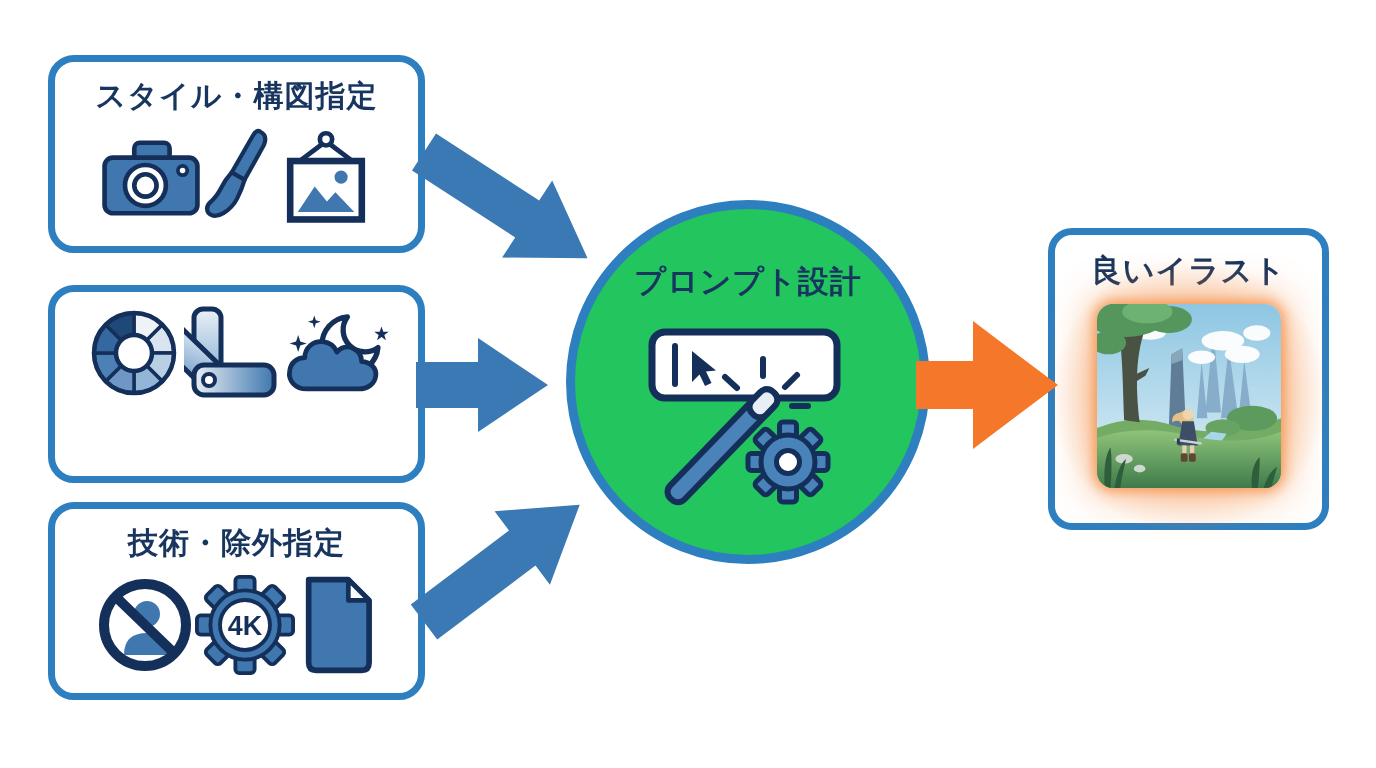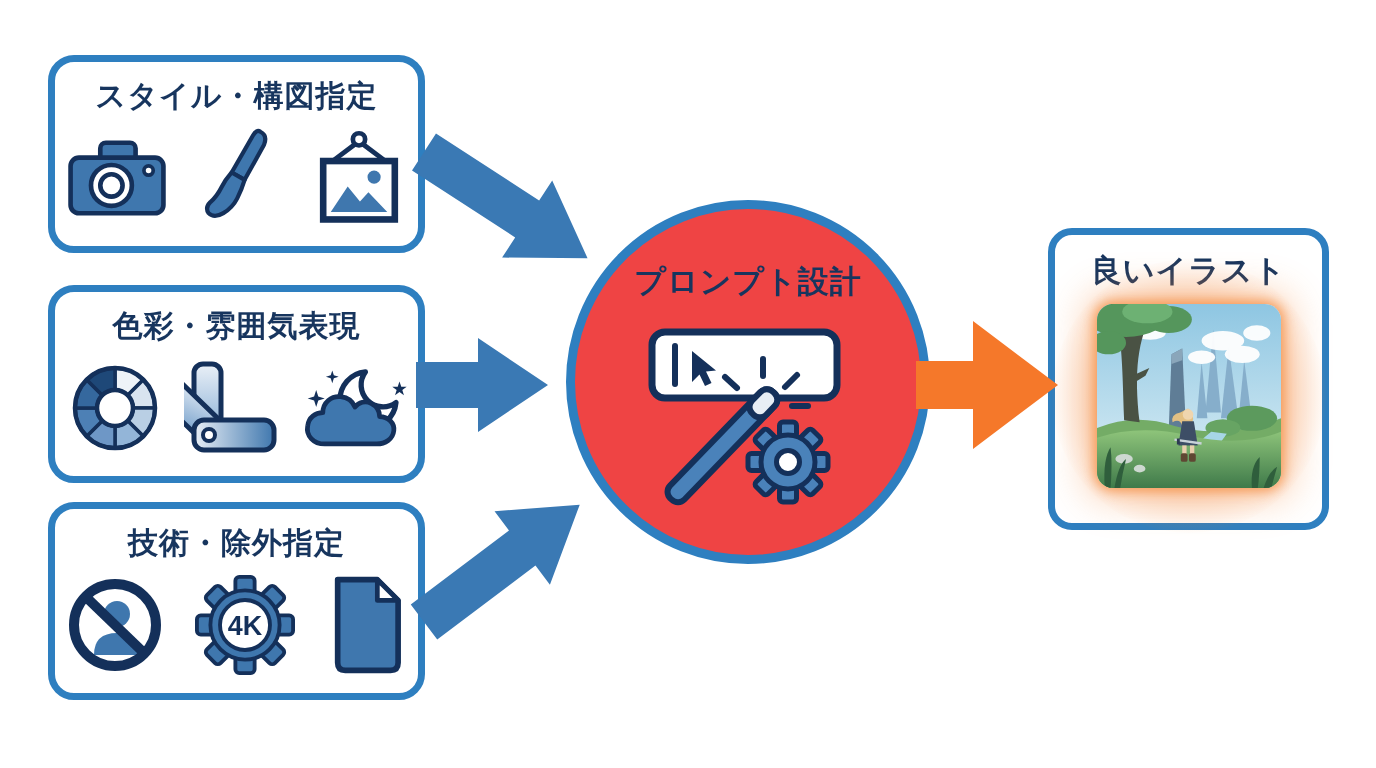--- a/index.html
+++ b/index.html
@@ -9,25 +9,25 @@
   }
   
   .inbox{
     position:absolute;left:48px;width:377px;height:198px;background:#ffffff;
     border:7px solid #2e7fc0;border-radius:26px;box-sizing:border-box;z-index:2;
   }
   #box1{top:55px}#box2{top:285px}#box3{top:502px}
   .box-title{
     text-align:center;margin-top:14px;font-size:30px;font-weight:700;color:#17355e;letter-spacing:1px;
   }
-  .icon-row{display:flex;justify-content:space-between;align-items:center;height:122px;padding:0 10px;}
+  .icon-row{display:flex;justify-content:center;align-items:center;height:122px;padding:0 10px;}
   .icon-row svg{display:block}
   
   .center-circle{
-    position:absolute;left:566px;top:200px;width:364px;height:364px;background:#ef4444;
+    position:absolute;left:566px;top:200px;width:364px;height:364px;background:#22c55e;
     border:9px solid #2e7fc0;border-radius:50%;box-sizing:border-box;z-index:2;
   }
   .circle-title{
     text-align:center;margin-top:52px;font-size:31px;font-weight:700;color:#17355e;letter-spacing:1px;
   }
   .circle-art{position:absolute;left:0;top:0;width:346px;height:346px;}
   
   .outbox{
     position:absolute;left:1048px;top:228px;width:281px;height:302px;background:#ffffff;
     border:7px solid #2e7fc0;border-radius:24px;box-sizing:border-box;z-index:2;
@@ -73,21 +73,20 @@
         <path d="M52,12 L20,36 M52,12 L84,36" stroke="#14305a" stroke-width="5" fill="none"></path>
         <circle cx="52" cy="10" r="6.5" fill="#ffffff" stroke="#14305a" stroke-width="5"></circle>
         <rect x="14" y="33" width="76" height="62" fill="#ffffff" stroke="#14305a" stroke-width="7"></rect>
         <circle cx="68" cy="50" r="7" fill="#3f77ae"></circle>
         <path d="M22,87 L40,60 L53,76 L62,66 L82,87 Z" fill="#3f77ae"></path>
       </svg>
     </div>
   </div>
 
   <div class="inbox" id="box2">
-    <div class="box-title">色彩・雰囲気表現</div>
     <div class="icon-row">
 
       <svg width="100" height="100" viewBox="0 0 100 100">
         <g stroke="#14305a" stroke-width="3.5">
           <path d="M50,10 A40,40 0 0 1 78.3,21.7 L62.7,37.3 A18,18 0 0 0 50,32 Z" fill="#eef3f8"></path>
           <path d="M78.3,21.7 A40,40 0 0 1 90,50 L68,50 A18,18 0 0 0 62.7,37.3 Z" fill="#d9e4f0"></path>
           <path d="M90,50 A40,40 0 0 1 78.3,78.3 L62.7,62.7 A18,18 0 0 0 68,50 Z" fill="#b9cfe4"></path>
           <path d="M78.3,78.3 A40,40 0 0 1 50,90 L50,68 A18,18 0 0 0 62.7,62.7 Z" fill="#93b5d8"></path>
           <path d="M50,90 A40,40 0 0 1 21.7,78.3 L37.3,62.7 A18,18 0 0 0 50,68 Z" fill="#6e97c6"></path>
           <path d="M21.7,78.3 A40,40 0 0 1 10,50 L32,50 A18,18 0 0 0 37.3,62.7 Z" fill="#4d80b5"></path>

